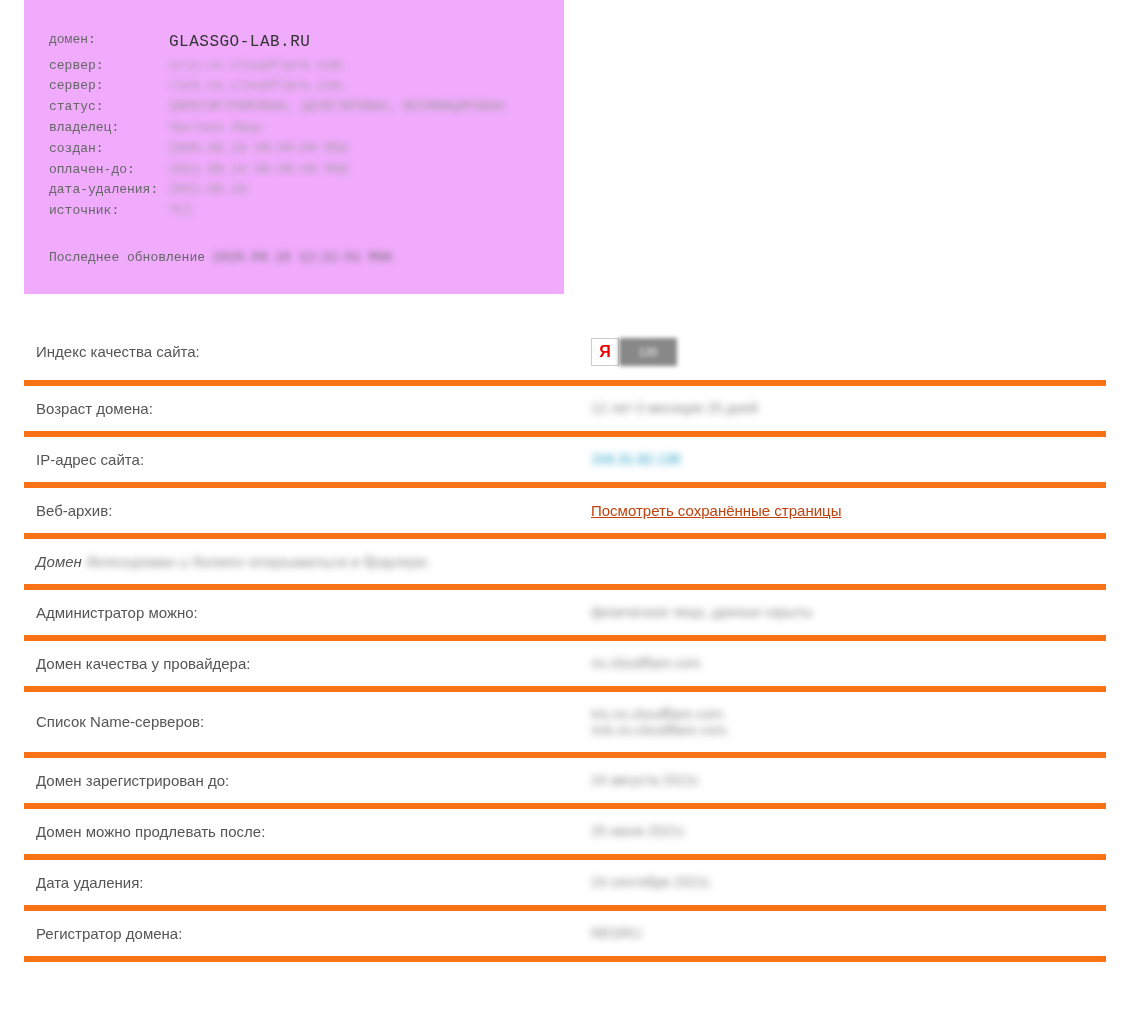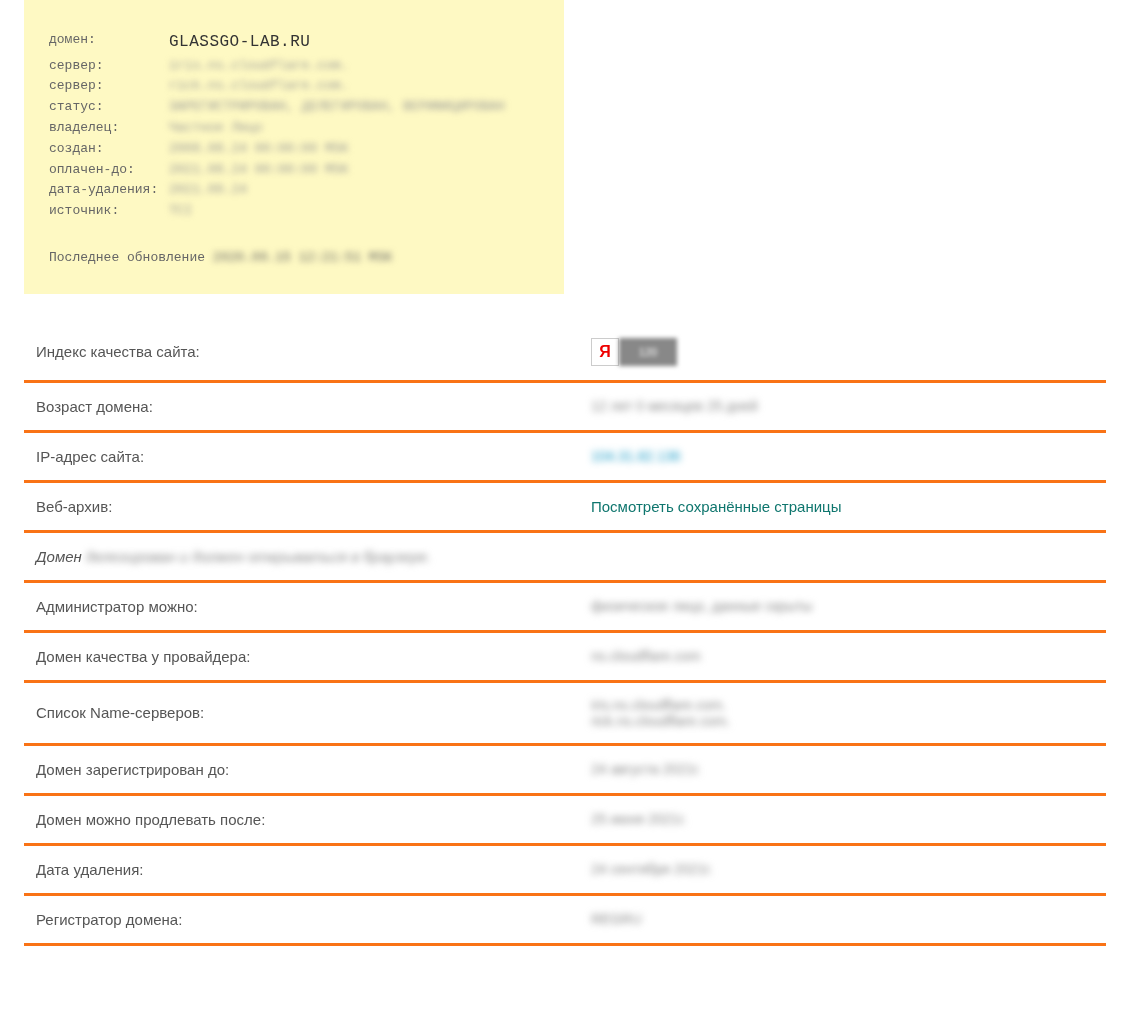--- a/index.html
+++ b/index.html
@@ -3,21 +3,21 @@
 <meta charset="utf-8">
 <style>
   * { box-sizing: border-box; margin: 0; padding: 0; }
   body {
     font-family: Arial, Helvetica, sans-serif;
     background: #ffffff;
     width: 1130px;
     color: #333;
   }
   .whois-box {
-    background: #fef9c3;
+    background: #f0abfc;
     margin: 0 0 30px 24px;
     padding: 30px 25px 25px 25px;
     width: 540px;
     font-family: "Courier New", Courier, monospace;
     font-size: 13px;
     line-height: 1.6;
     color: #666;
   }
   .whois-row {
     display: flex;
@@ -45,40 +45,41 @@
     filter: blur(3px);
     display: inline-block;
   }
 
   .info-table {
     width: 100%;
     padding: 0 24px;
   }
   .info-row {
     display: flex;
-    border-bottom: 3px solid #f97316;
+    border-bottom: 6px solid #f97316;
     padding: 14px 12px;
     align-items: center;
     min-height: 50px;
   }
   .info-label {
     width: 555px;
     flex-shrink: 0;
     font-size: 15px;
     color: #555;
   }
   .info-value {
     font-size: 14px;
     color: #8a8a8a;
     filter: blur(3.5px);
   }
   .info-value.link {
-    color: #0f766e;
+    color: #c2410c;
     filter: none;
     font-size: 15px;
+    text-decoration: underline;
   }
   .info-value.clear {
     filter: none;
   }
   .info-value.ip {
     color: #1a9cc7;
     filter: blur(3.5px);
     font-weight: 500;
   }
   .ya-badge {

